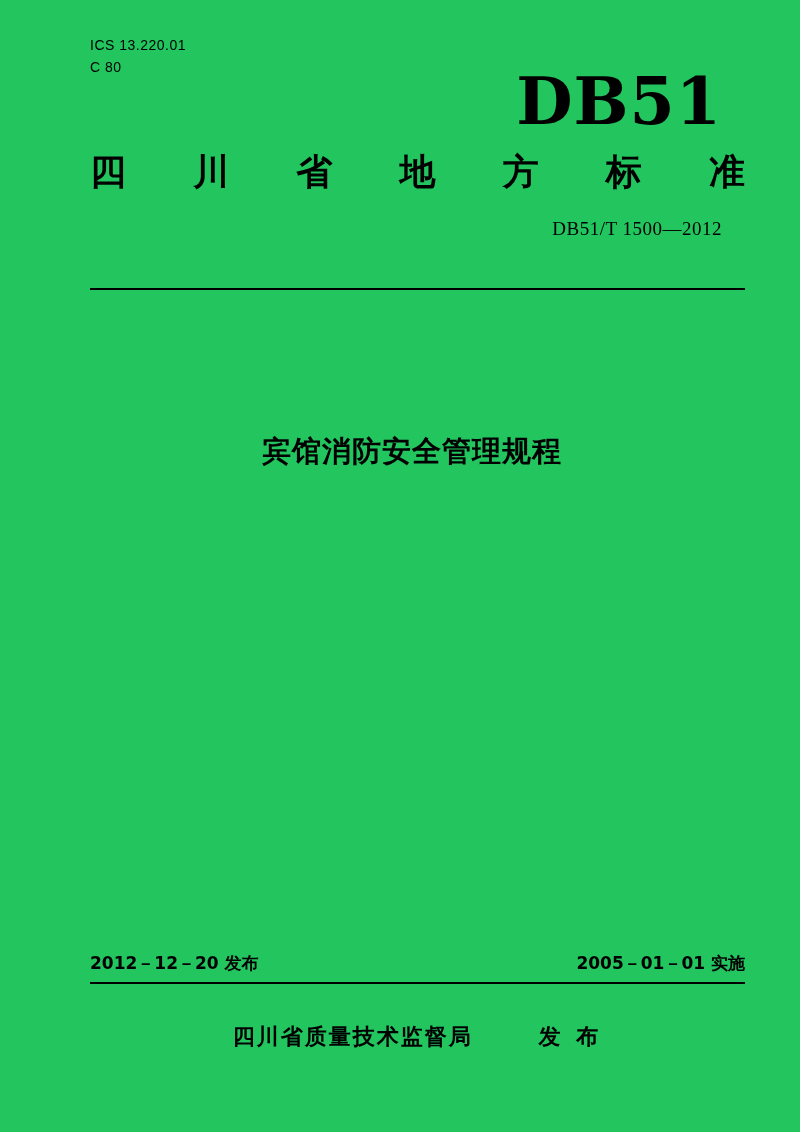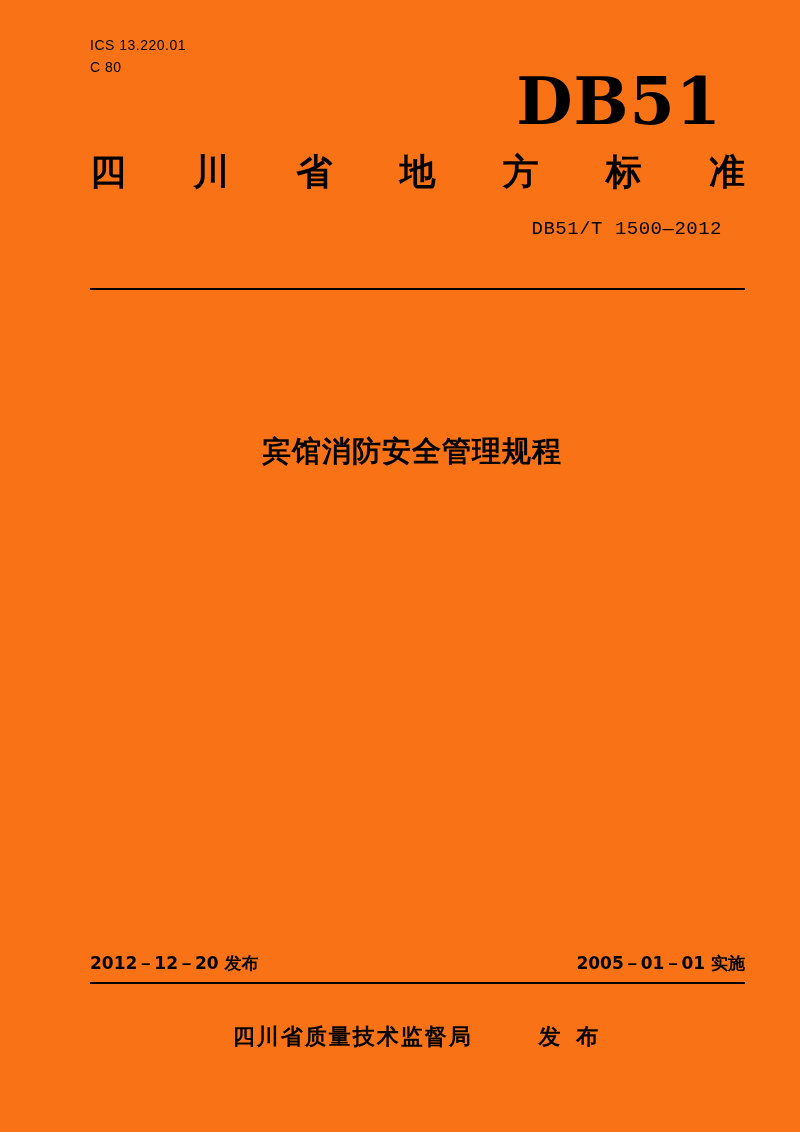--- a/index.html
+++ b/index.html
@@ -14,21 +14,21 @@
     font-family: "Liberation Sans", sans-serif;
     color: #000000;
     overflow: hidden;
   }
   .page {
     position: absolute;
     left: 0;
     top: 0;
     width: 800px;
     height: 1132px;
-    background: #f97316;
+    background: #22c55e;
   }
 
   
   .ics-block {
     position: absolute;
     left: 90px;
     top: 34px;
     font-family: "Liberation Sans", sans-serif;
     font-size: 14px;
     letter-spacing: 0.5px;
@@ -61,21 +61,21 @@
     color: #000;
     display: flex;
     justify-content: space-between;
   }
   .standard-title span { display: inline-block; }
 
   .std-number {
     position: absolute;
     right: 78px;
     top: 218px;
-    font-family: Liberation Mono, monospace;
+    font-family: Liberation Serif, serif;
     font-size: 19px;
     letter-spacing: 0.5px;
     color: #000;
   }
 
   .rule-top {
     position: absolute;
     left: 90px;
     top: 288px;
     width: 655px;

